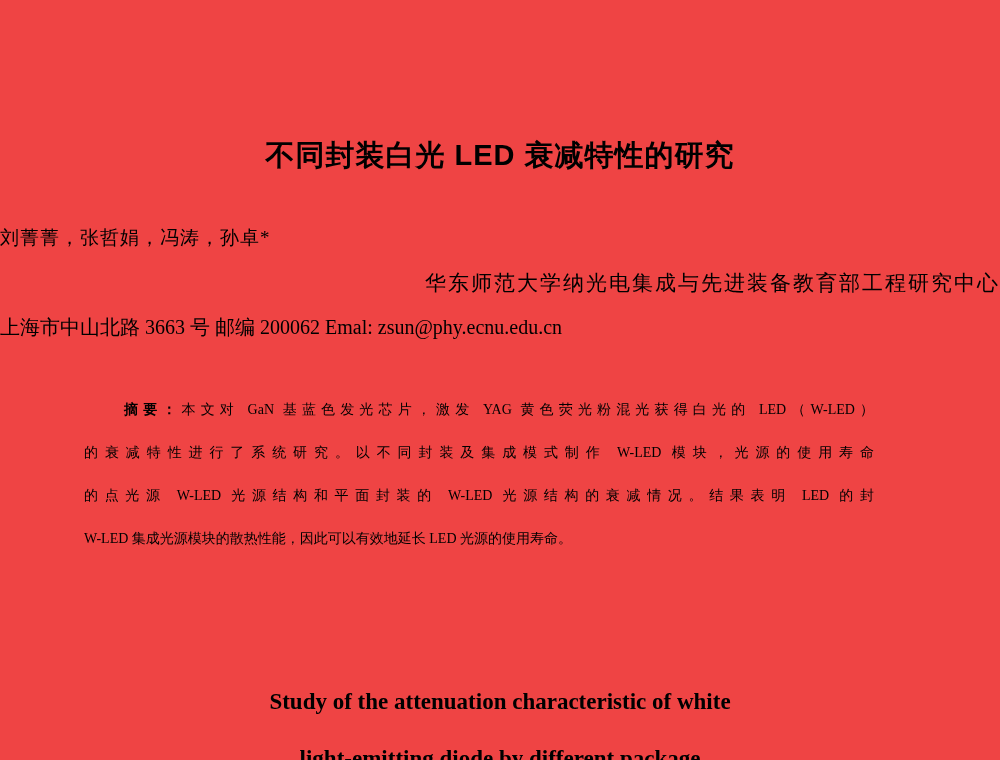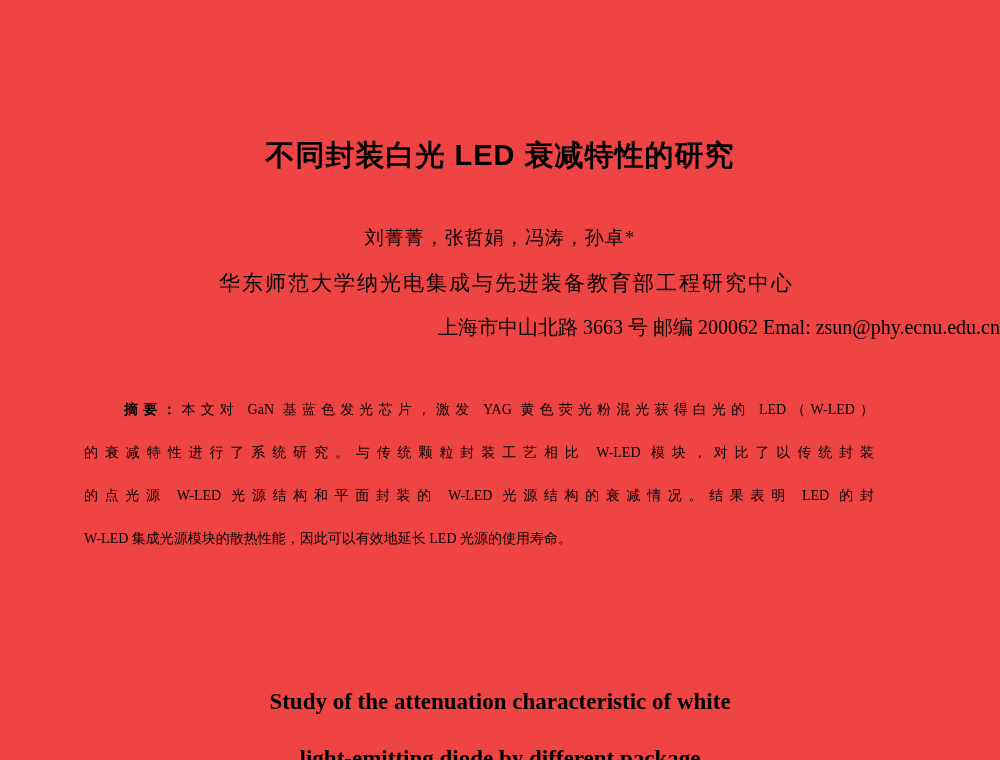--- a/index.html
+++ b/index.html
@@ -26,43 +26,42 @@
     font-size: 29px;
     font-weight: bold;
     letter-spacing: 1px;
     color: #000;
   }
   .authors {
     position: absolute;
     top: 225px;
     left: 0;
     right: 0;
-    text-align: center;
     font-family: "Liberation Serif", serif;
     font-size: 19px;
     letter-spacing: 1px;
     color: #000;
   }
   .affiliation {
     position: absolute;
     top: 269px;
     left: 13px;
     right: 0;
-    text-align: center;
+    text-align: right;
     font-family: Liberation Mono, monospace;
     font-size: 21px;
     letter-spacing: 2px;
     color: #000;
   }
   .address {
     position: absolute;
     top: 314px;
     left: 0;
     right: 0;
-    text-align: right;
+    text-align: left;
     font-family: "Liberation Serif", serif;
     font-size: 20px;
     color: #000;
   }
   .abstract {
     position: absolute;
     top: 388px;
     left: 84px;
     width: 790px;
     font-family: "Liberation Serif", serif;
@@ -106,21 +105,21 @@
   <h1 class="title-cn">不同封装白光 LED 衰减特性的研究</h1>
 
   <div class="authors">刘菁菁，张哲娟，冯涛，孙卓*</div>
 
   <div class="affiliation">华东师范大学纳光电集成与先进装备教育部工程研究中心</div>
 
   <div class="address">上海市中山北路 3663 号 邮编 200062 Emal: zsun@phy.ecnu.edu.cn</div>
 
   <div class="abstract">
     <div class="line just indent"><span class="b">摘要：</span><span>本文对 GaN 基蓝色发光芯片，激发 YAG 黄色荧光粉混光获得白光的 LED（W-LED）</span></div>
-    <div class="line just">的衰减特性进行了系统研究。与传统颗粒封装工艺相比 W-LED 模块，对比了以传统封装</div>
+    <div class="line just">的衰减特性进行了系统研究。以不同封装及集成模式制作 W-LED 模块，光源的使用寿命</div>
     <div class="line just">的点光源 W-LED 光源结构和平面封装的 W-LED 光源结构的衰减情况。结果表明 LED 的封</div>
     <div class="line">W-LED 集成光源模块的散热性能，因此可以有效地延长 LED 光源的使用寿命。</div>
   </div>
 
   <div class="title-en l1">Study of the attenuation characteristic of white</div>
 
   <div class="title-en l2">light-emitting diode by different package</div>
 
 </div>
 

